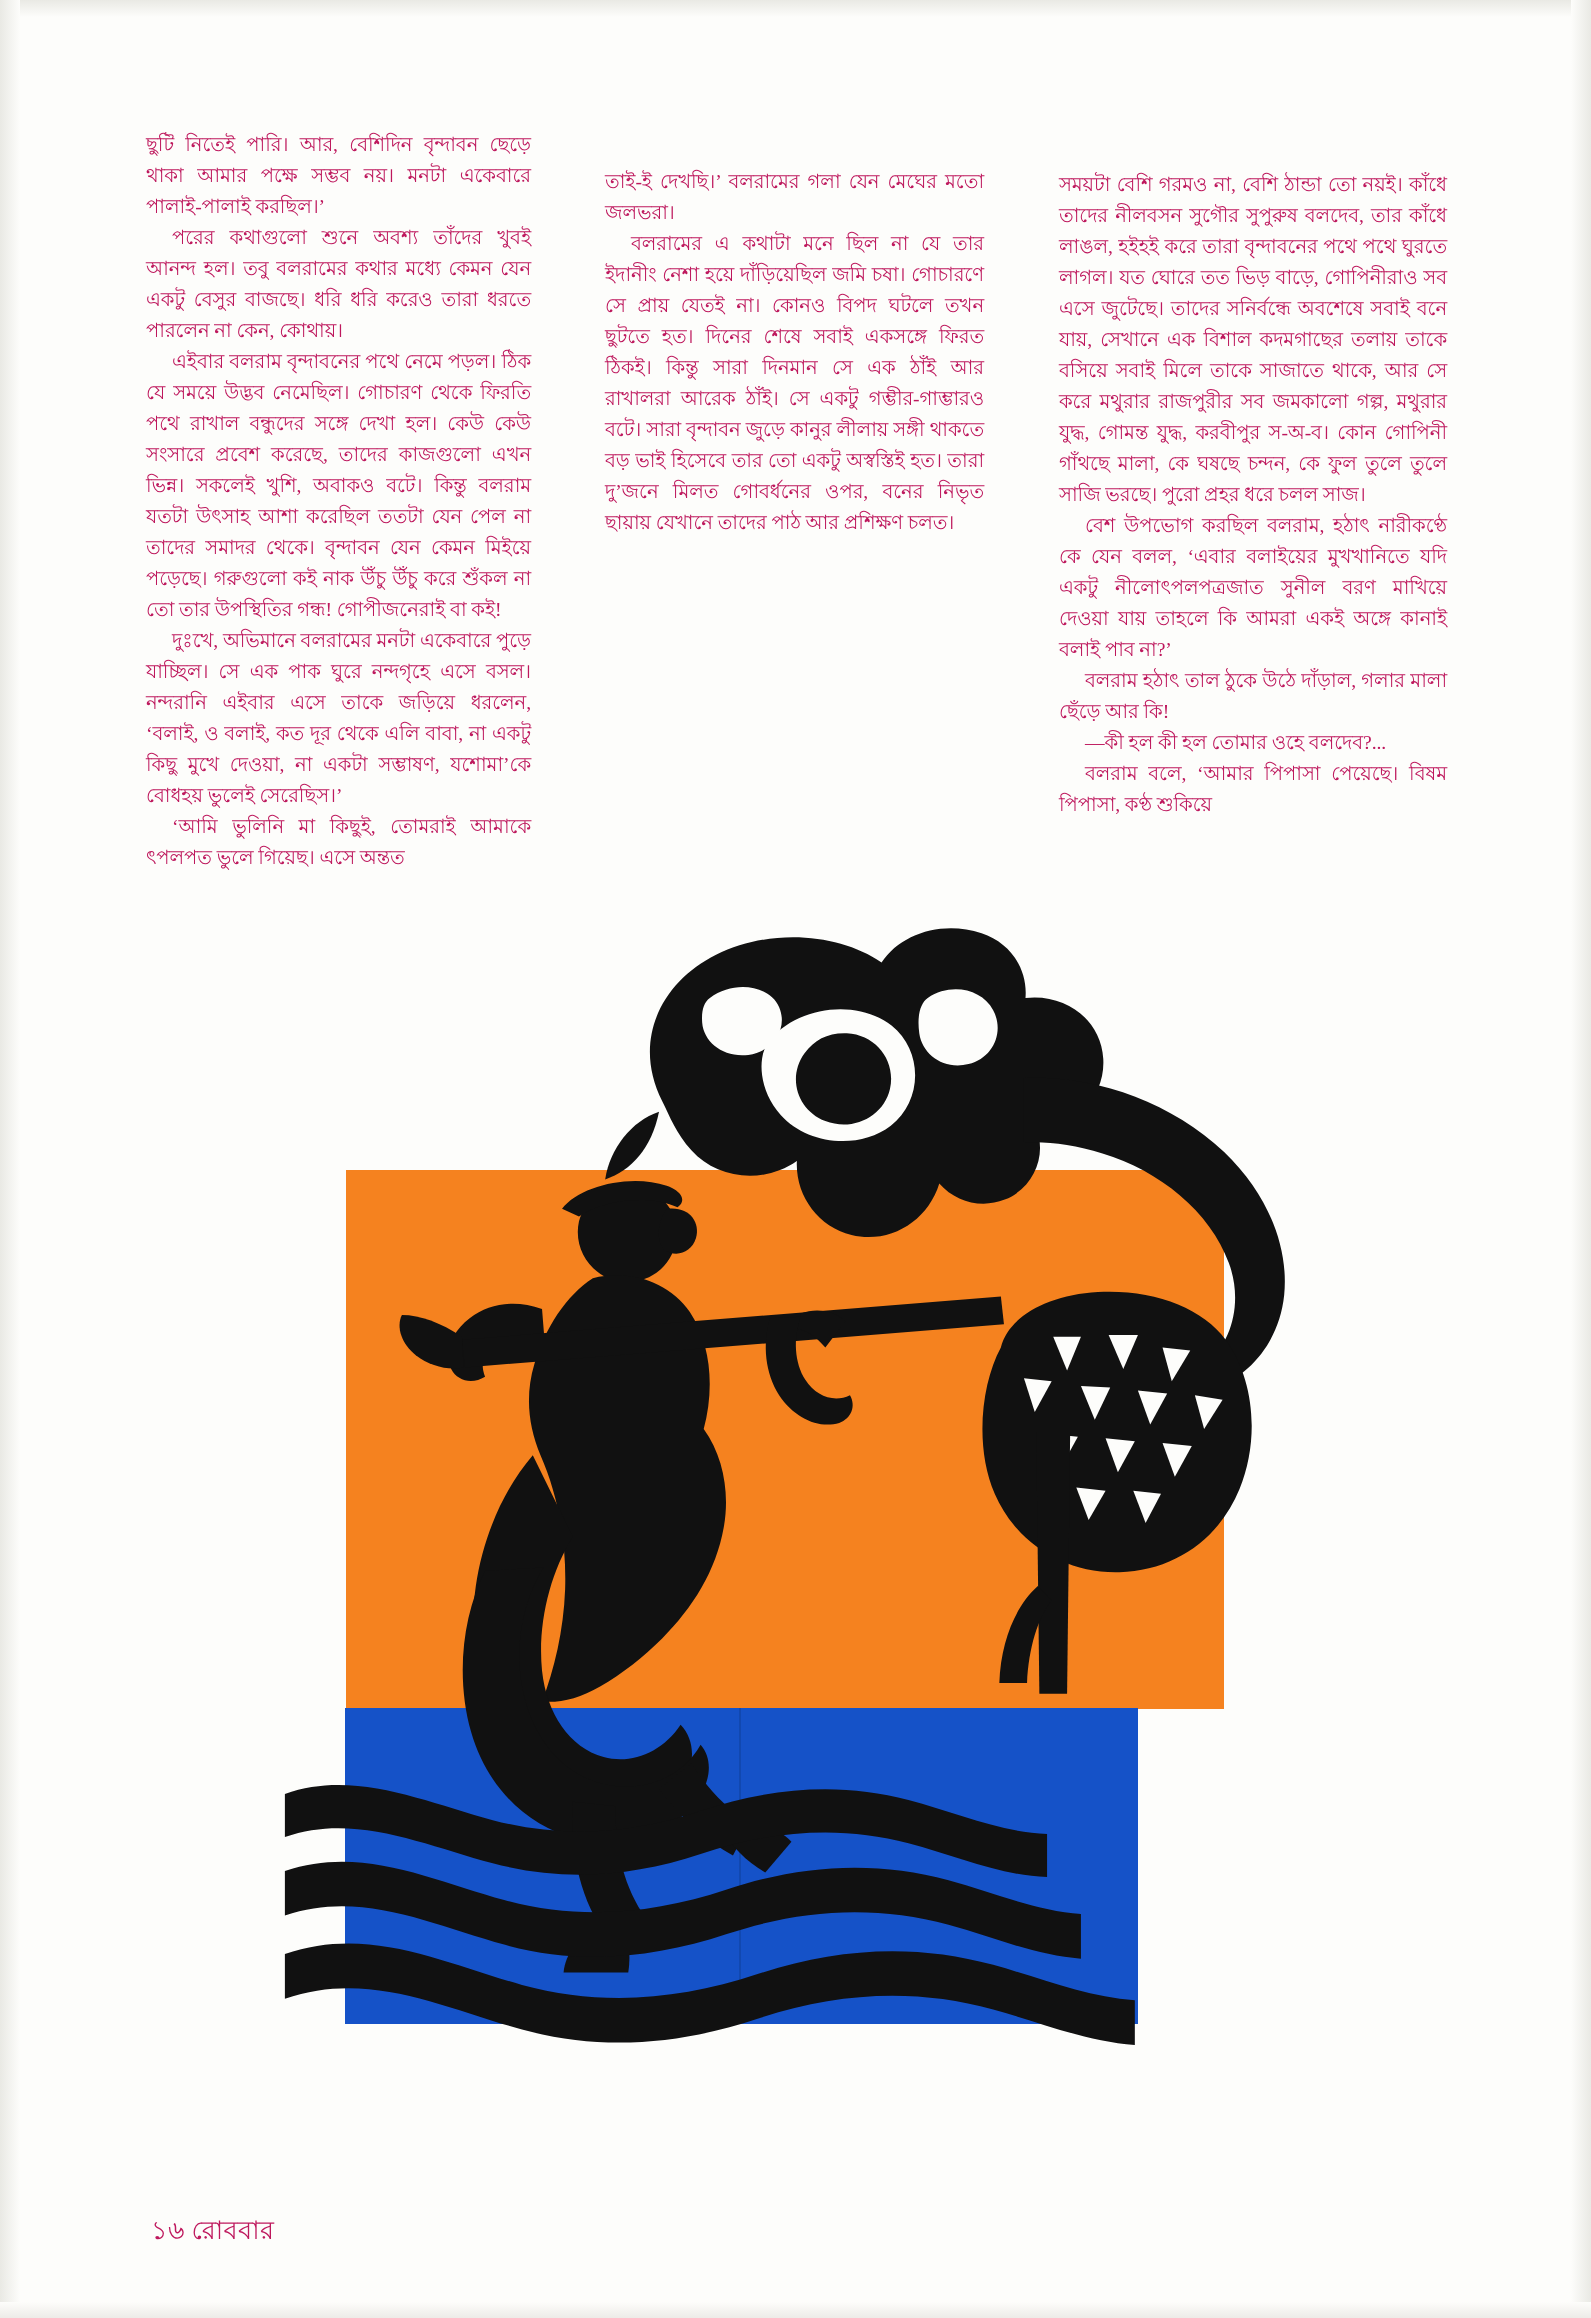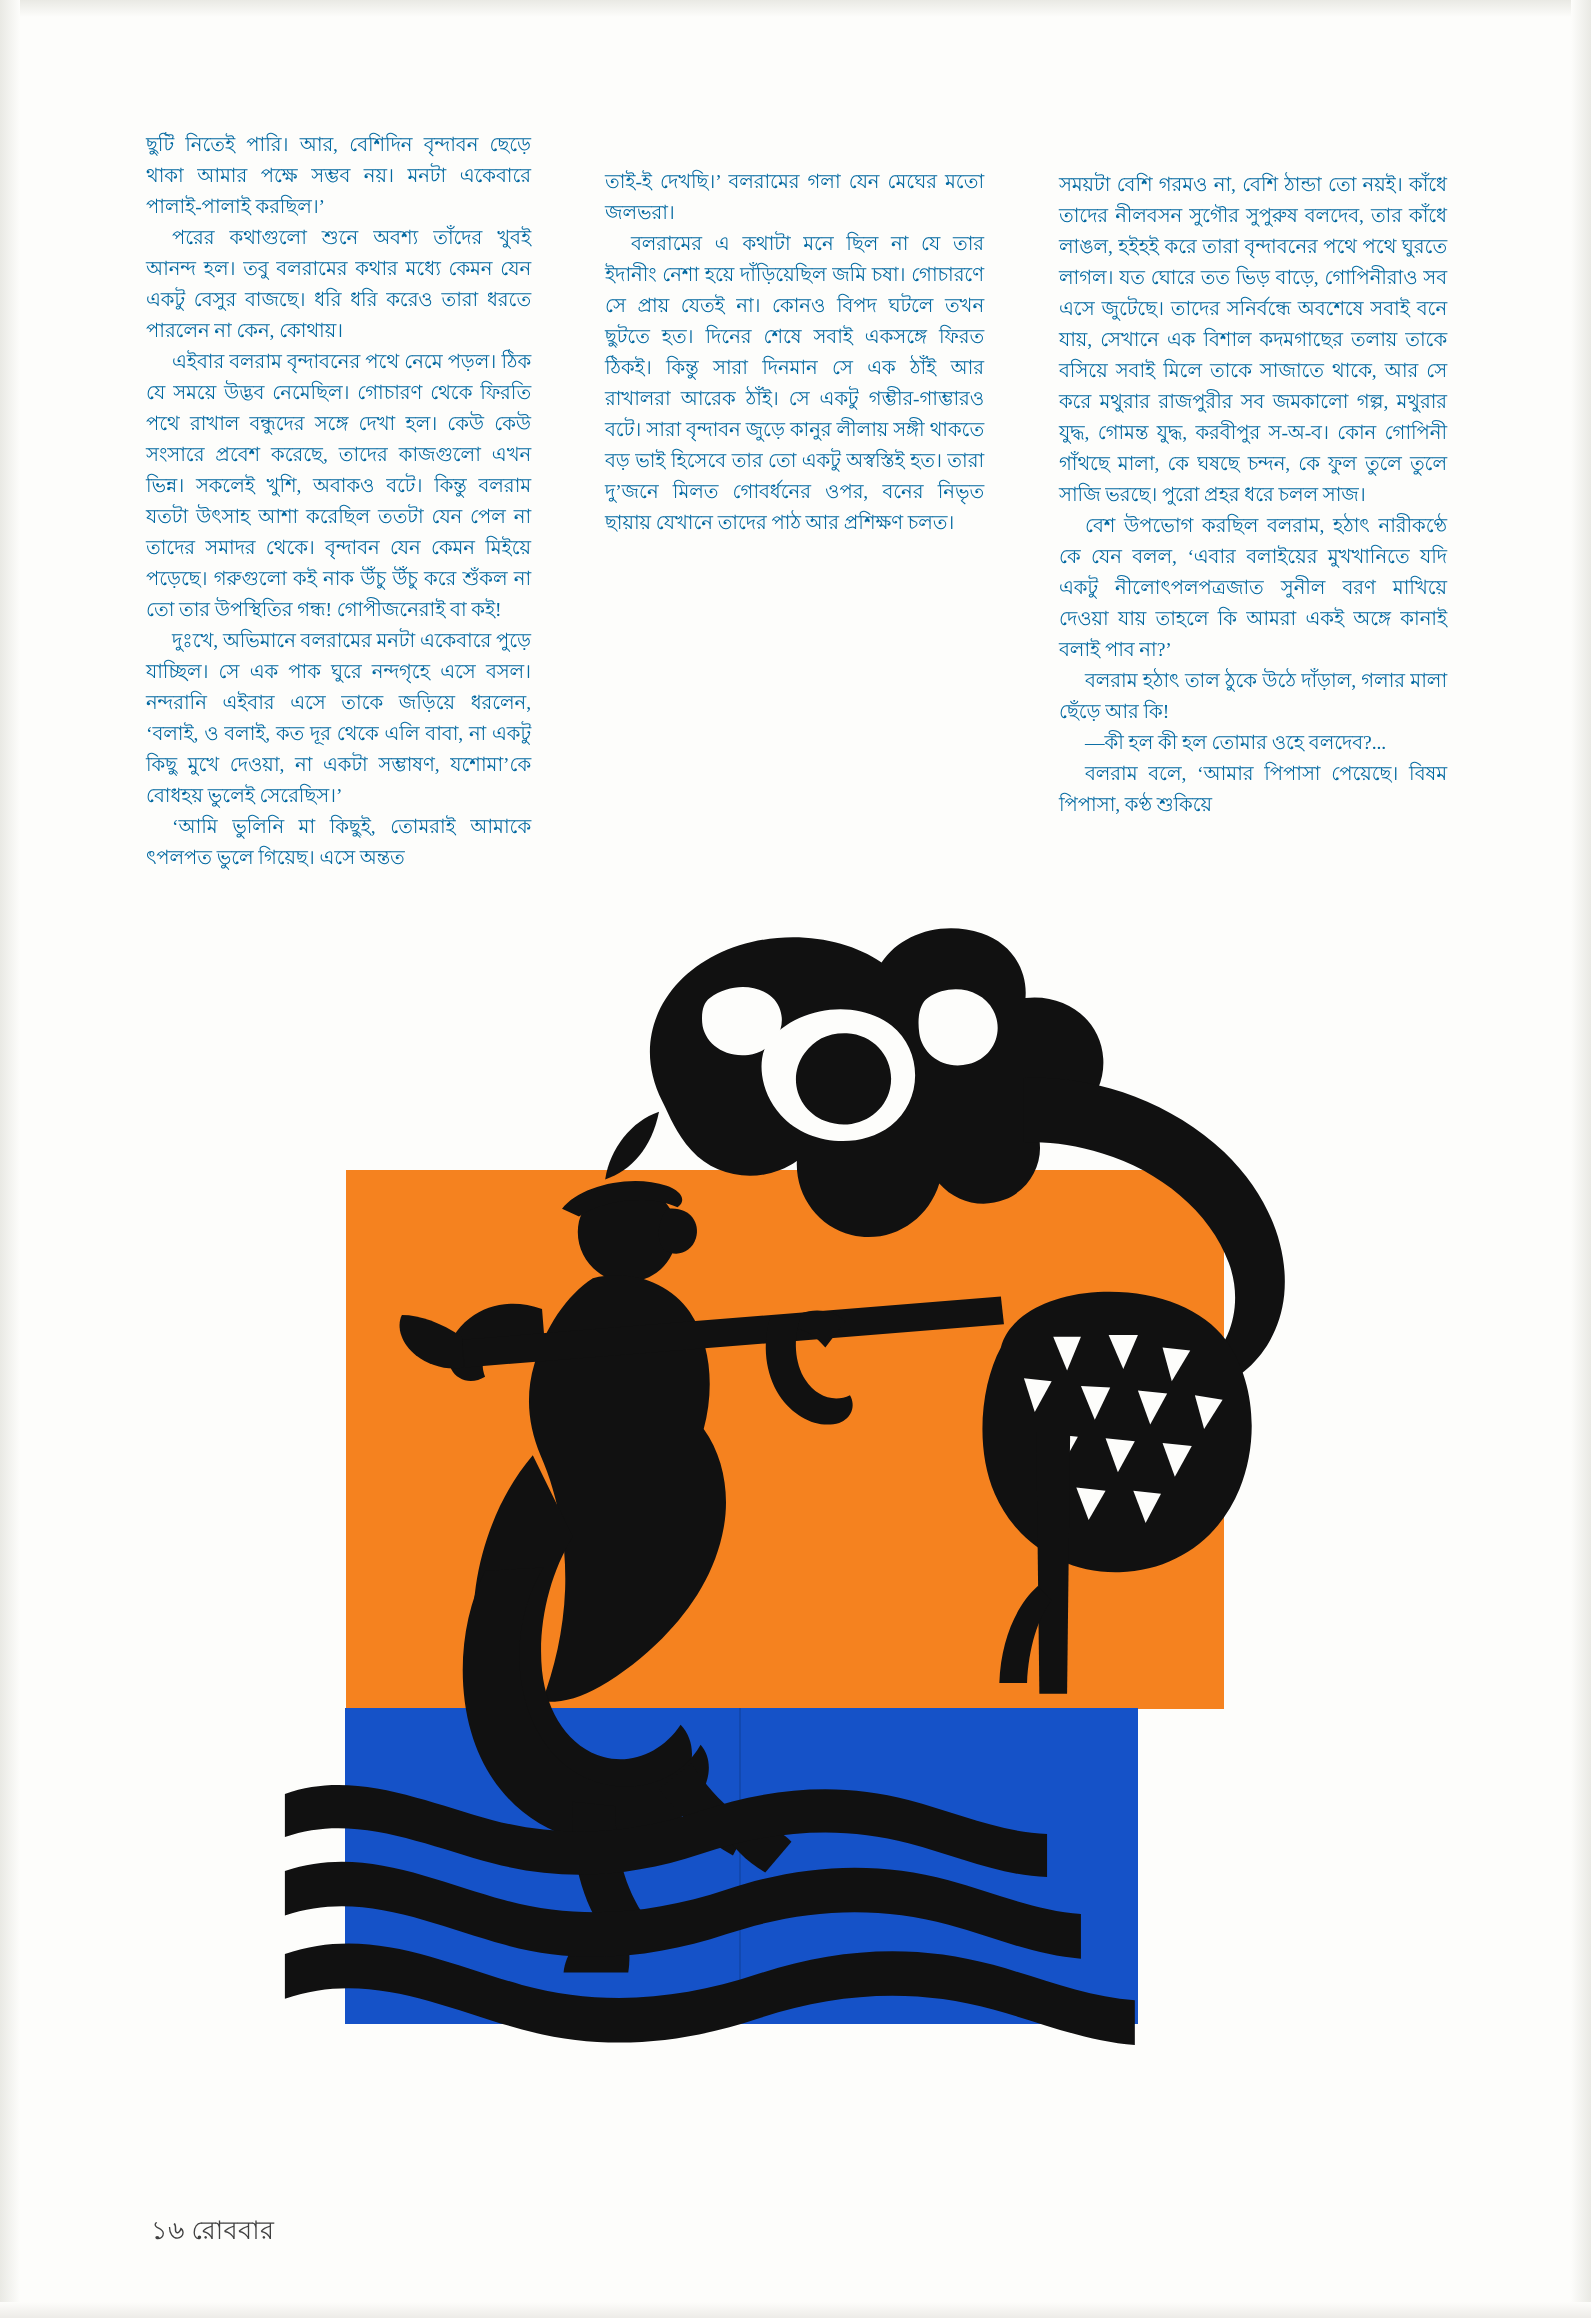--- a/index.html
+++ b/index.html
@@ -60,21 +60,21 @@
     top: 129px;
     width: 1301px;
     height: 939px;
   }
   .col {
     position: absolute;
     top: 0;
     width: 385px;
     font-size: 19.6px;
     line-height: 31px;
-    color: #0369a1;
+    color: #be185d;
     text-align: justify;
     text-justify: inter-word;
     letter-spacing: -0.1px;
   }
   .col p {
     margin: 0;
     text-indent: 26px;
   }
   .col p.noindent {
     text-indent: 0;
@@ -133,21 +133,21 @@
     width: 1201px;
     height: 1355px;
   }
 
   
   .footer {
     position: absolute;
     left: 151px;
     top: 2211px;
     font-size: 25.4px;
-    color: #404040;
+    color: #be185d;
     font-family: "Liberation Serif", "DejaVu Serif", serif;
     letter-spacing: 0.4px;
   }
 </style>
 </head>
 <body>
 
 <div class="page">
 
   <div class="page-edge-top"></div>

